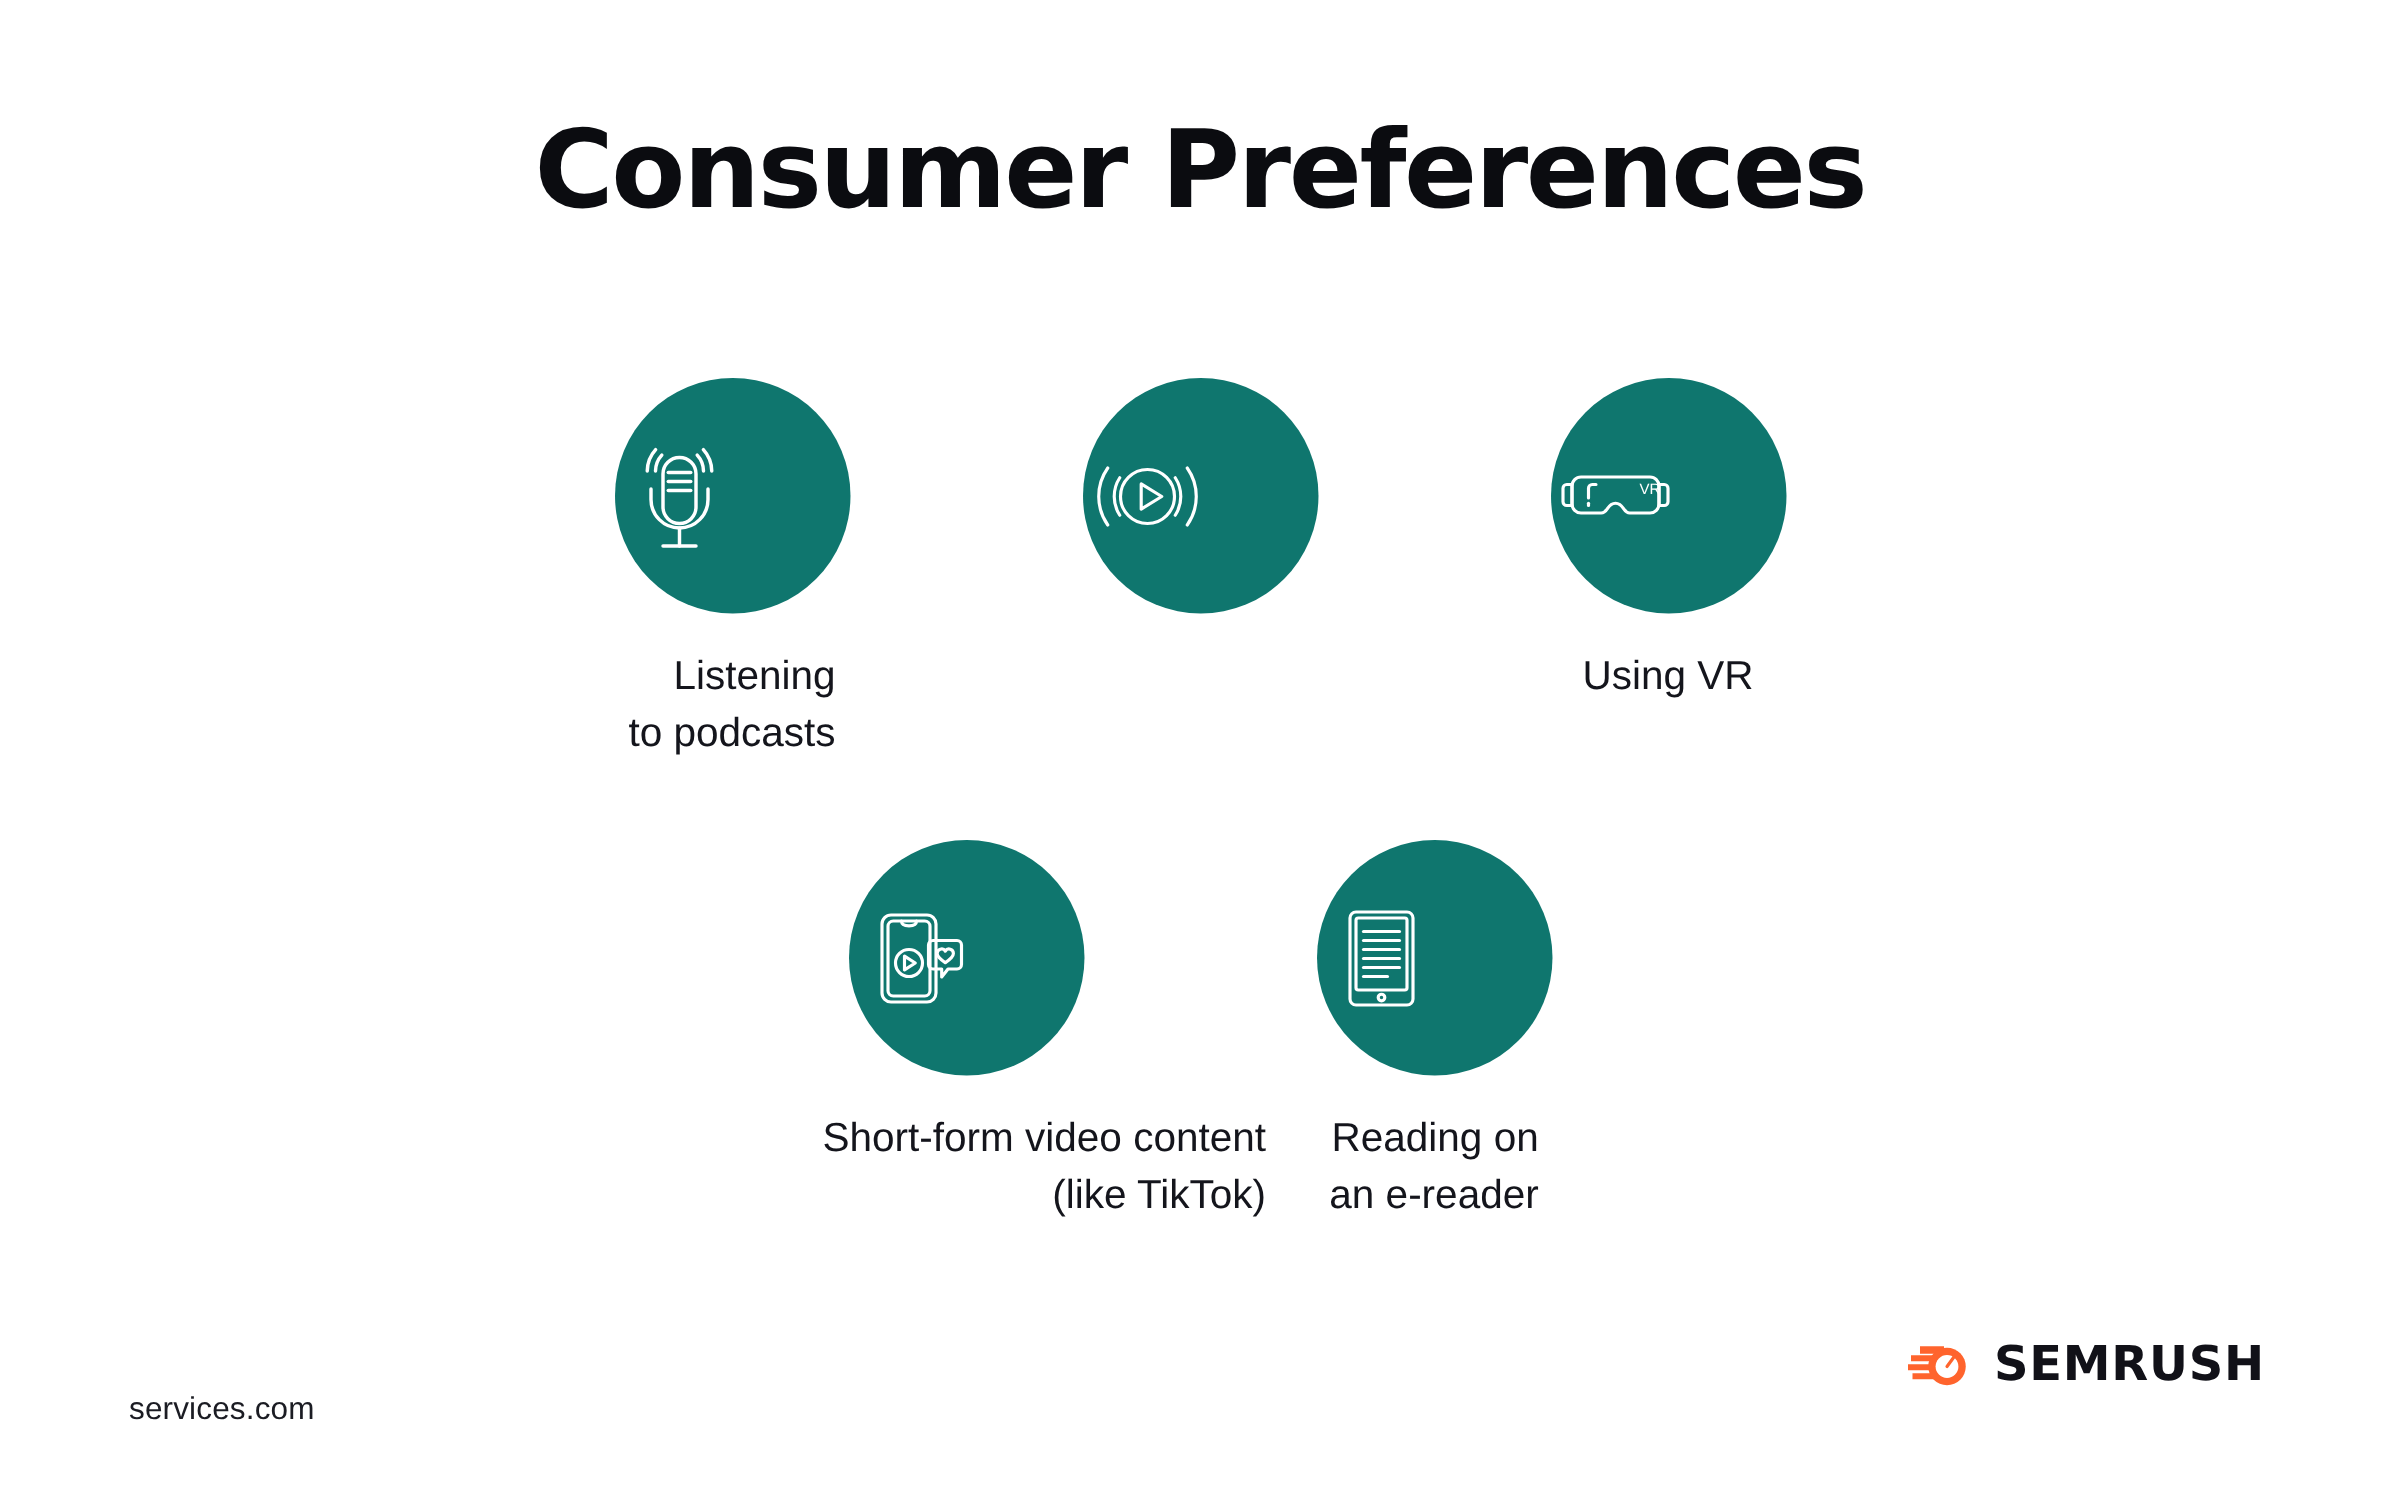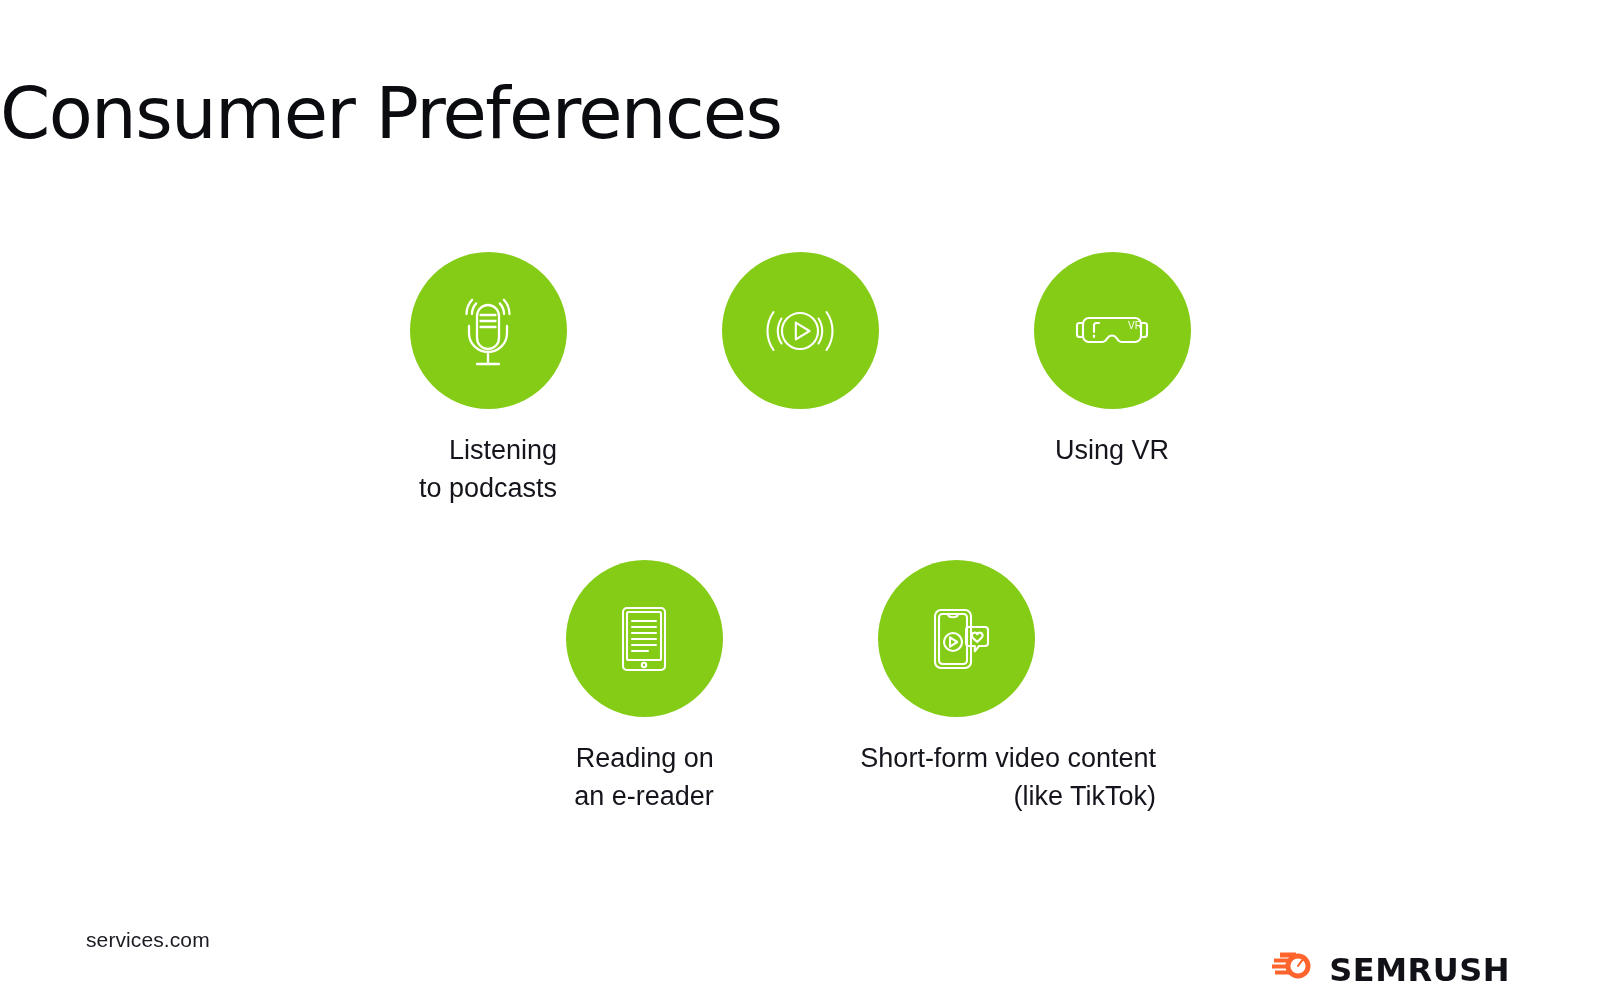--- a/index.html
+++ b/index.html
@@ -15,23 +15,23 @@
     color: #12131a;
     position: relative;
   }
 
   
   .page-title {
     position: absolute;
     top: 76px;
     left: 0;
     width: 1600px;
-    text-align: left;
+    text-align: center;
     font-family: "DejaVu Sans", sans-serif;
-    font-weight: 400;
+    font-weight: 700;
     font-size: 72px;
     letter-spacing: -1.6px;
     line-height: 1.05;
     color: #0b0c10;
   }
 
   
   .row {
     position: absolute;
     left: 0;
@@ -48,24 +48,24 @@
     flex-direction: column;
     align-items: center;
   }
   .row-top .item { margin: 0 6px; }
   .row-bottom .item { margin: 0 6px; }
 
   .badge {
     width: 157px;
     height: 157px;
     border-radius: 50%;
-    background: #84cc16;
+    background: #0f766e;
     display: flex;
     align-items: center;
-    justify-content: center;
+    justify-content: flex-start;
     flex: 0 0 auto;
     text-decoration: underline;
   }
   .badge svg { display: block; }
 
   .item-label {
     margin-top: 22px;
     text-align: right;
     font-family: "Liberation Sans", sans-serif;
     font-weight: 400;
@@ -81,23 +81,23 @@
     left: 86px;
     top: 928px;
     font-size: 21px;
     font-weight: 400;
     color: #1b1c23;
     letter-spacing: 0.1px;
   }
   .logo {
     position: absolute;
     right: 90px;
-    top: 948px;
-    display: flex;
-    align-items: flex-end;
+    top: 893px;
+    display: flex;
+    align-items: flex-start;
     gap: 13px;
   }
   .logo-mark { display: block; }
   .logo-word {
     font-family: "DejaVu Sans", sans-serif;
     font-weight: 700;
     font-size: 32px;
     letter-spacing: 0.5px;
     color: #111118;
     line-height: 1;
@@ -167,52 +167,52 @@
 </div>
 
 <div class="row row-bottom">
 
   <div style="width:300px;margin:0 6px;"></div>
 
   <div class="item">
     <div class="badge">
       <span>
         <svg width="86" height="86" viewBox="0 0 86 86" fill="none" stroke="#ffffff" stroke-width="2.1" stroke-linecap="round" stroke-linejoin="round">
+          <rect x="22" y="14" width="36" height="58" rx="6"></rect>
+          <rect x="26" y="18" width="28" height="50" rx="3.5"></rect>
+          <path d="M35 18c0 2 1.6 3.2 5 3.2S45 20 45 18"></path>
+          <circle cx="40" cy="46" r="9"></circle>
+          <path d="M37 41.4 44.2 46 37 50.6z"></path>
+          <path d="M56 31h16a3 3 0 0 1 3 3v13a3 3 0 0 1-3 3h-6l-4.2 5.3V50H56a3 3 0 0 1-3-3V34a3 3 0 0 1 3-3Z"></path>
+          <path d="M64.2 45.8c-3.2-2.4-5.4-4-5.4-6.2a2.9 2.9 0 0 1 5.4-1.5 2.9 2.9 0 0 1 5.4 1.5c0 2.2-2.2 3.8-5.4 6.2Z"></path>
+        </svg>
+      </span>
+    </div>
+    <div class="item-label" style="width:400px;">Short-form video content
+(like TikTok)</div>
+  </div>
+
+  <div class="item">
+    <div class="badge">
+      <span>
+        <svg width="86" height="86" viewBox="0 0 86 86" fill="none" stroke="#ffffff" stroke-width="2.1" stroke-linecap="round" stroke-linejoin="round">
           <rect x="22" y="12" width="42" height="62" rx="4"></rect>
           <rect x="26" y="16" width="34" height="48" rx="1.5"></rect>
           <line x1="31" y1="25" x2="55" y2="25"></line>
           <line x1="31" y1="31" x2="55" y2="31"></line>
           <line x1="31" y1="37" x2="55" y2="37"></line>
           <line x1="31" y1="43" x2="55" y2="43"></line>
           <line x1="31" y1="49" x2="55" y2="49"></line>
           <line x1="31" y1="55" x2="47" y2="55"></line>
           <circle cx="43" cy="69" r="2.2"></circle>
         </svg>
       </span>
     </div>
     <div class="item-label">Reading on
 an e-reader</div>
-  </div>
-
-  <div class="item">
-    <div class="badge">
-      <span>
-        <svg width="86" height="86" viewBox="0 0 86 86" fill="none" stroke="#ffffff" stroke-width="2.1" stroke-linecap="round" stroke-linejoin="round">
-          <rect x="22" y="14" width="36" height="58" rx="6"></rect>
-          <rect x="26" y="18" width="28" height="50" rx="3.5"></rect>
-          <path d="M35 18c0 2 1.6 3.2 5 3.2S45 20 45 18"></path>
-          <circle cx="40" cy="46" r="9"></circle>
-          <path d="M37 41.4 44.2 46 37 50.6z"></path>
-          <path d="M56 31h16a3 3 0 0 1 3 3v13a3 3 0 0 1-3 3h-6l-4.2 5.3V50H56a3 3 0 0 1-3-3V34a3 3 0 0 1 3-3Z"></path>
-          <path d="M64.2 45.8c-3.2-2.4-5.4-4-5.4-6.2a2.9 2.9 0 0 1 5.4-1.5 2.9 2.9 0 0 1 5.4 1.5c0 2.2-2.2 3.8-5.4 6.2Z"></path>
-        </svg>
-      </span>
-    </div>
-    <div class="item-label" style="width:400px;">Short-form video content
-(like TikTok)</div>
   </div>
 
   <div style="width:300px;margin:0 6px;"></div>
 
 </div>
 
 <div class="footer-url">services.com</div>
 
 <div class="logo">
   <span class="logo-mark">

